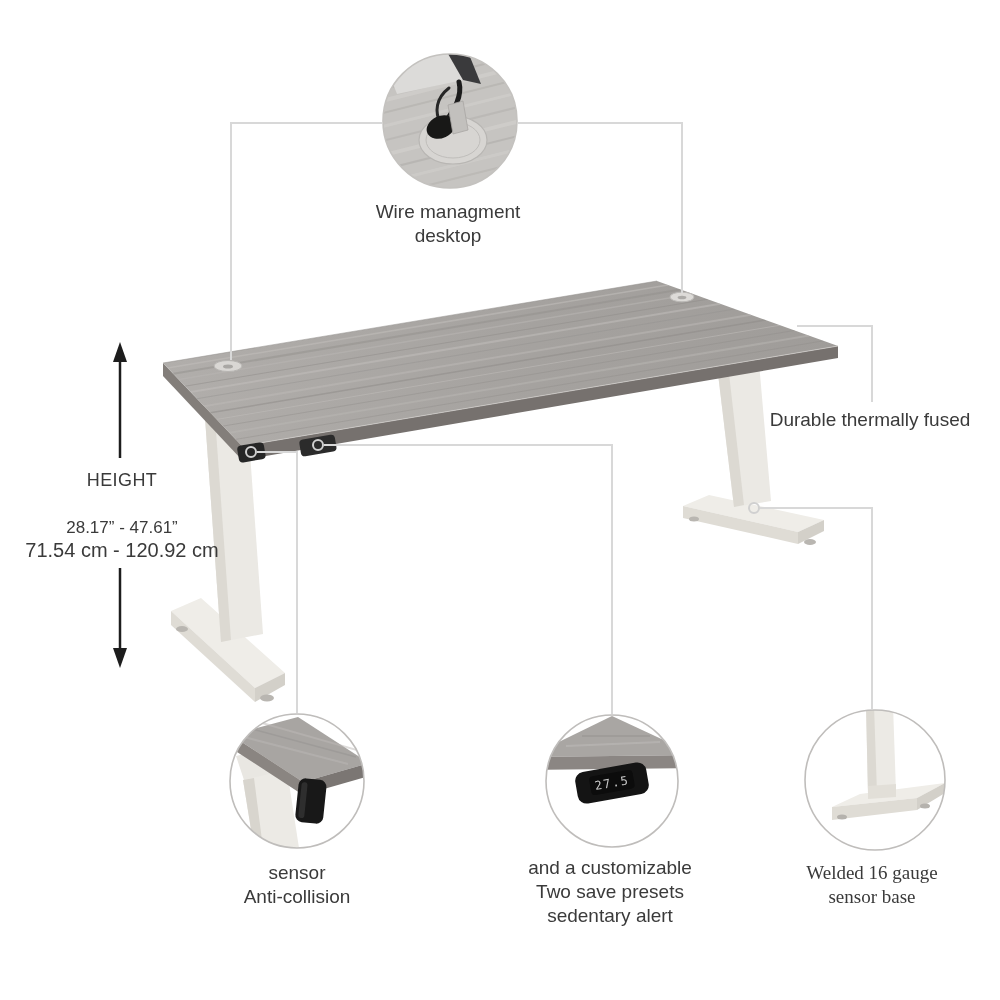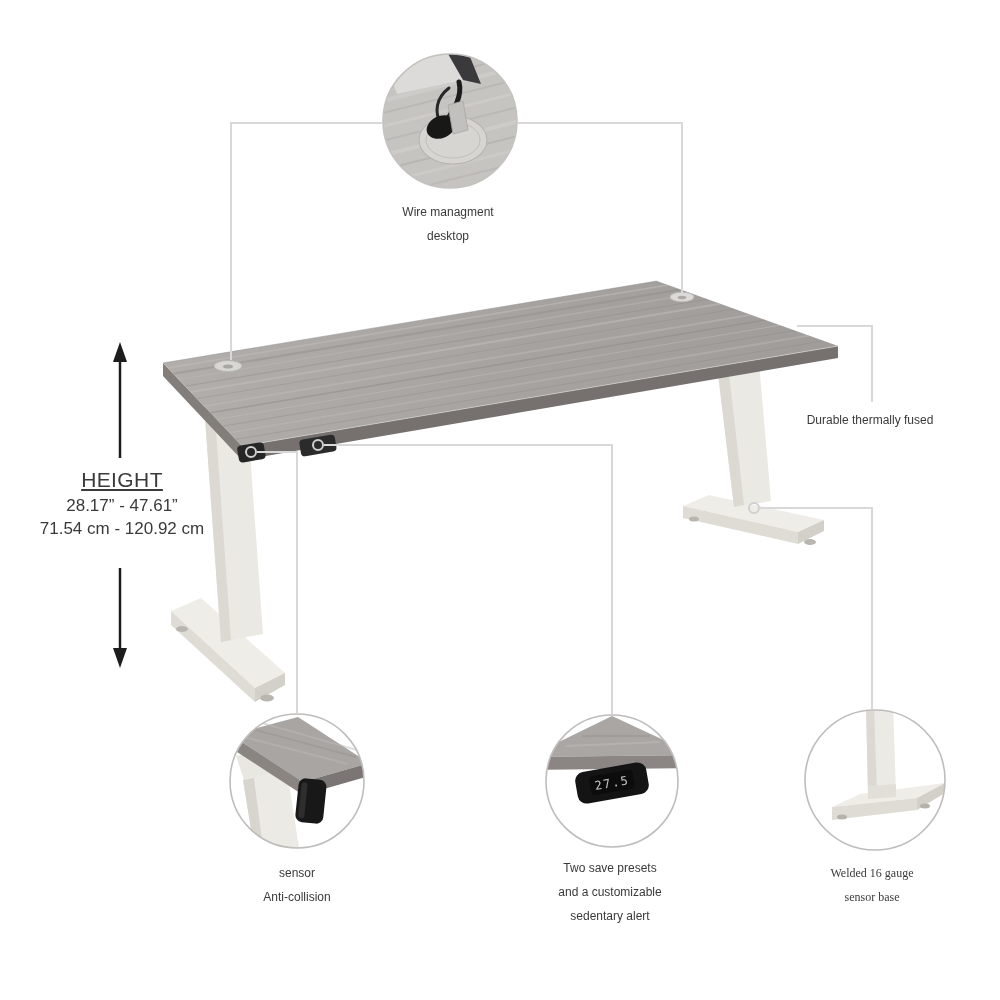--- a/index.html
+++ b/index.html
@@ -1,24 +1,24 @@
 <!DOCTYPE html>
 <html><head>
 <meta charset="utf-8">
 <style>
   html,body{margin:0;padding:0;background:#fff;}
   .stage{position:relative;width:1000px;height:1000px;background:#ffffff;
          font-family:"Liberation Sans",sans-serif;overflow:hidden;}
   svg.art{position:absolute;left:0;top:0;}
   .label{position:absolute;text-align:center;color:#3a3a3a;}
   .label div{white-space:nowrap;}
-  .t17{font-size:12px;line-height:24px;}
-  .hr-title{font-size:21px;line-height:24px;letter-spacing:.4px;text-decoration:underline;}
-  .hr-nums{font-size:17px;line-height:23px;margin-top:2px;}
-  .hr-num2{font-size:17px;line-height:23px;}
+  .t17{font-size:19px;line-height:24px;}
+  .hr-title{font-size:18px;line-height:24px;letter-spacing:.4px;}
+  .hr-nums{font-size:17px;line-height:23px;margin-top:24px;}
+  .hr-num2{font-size:20px;line-height:23px;}
 </style>
 </head>
 <body>
 
 <div class="stage">
 
 <svg class="art" width="1000" height="1000" viewBox="0 0 1000 1000">
   <defs>
     <linearGradient id="gTop" x1="0" y1="0" x2="1" y2="0">
       <stop offset="0" stop-color="#b1aeab"></stop>
@@ -213,22 +213,22 @@
 <div class="label" style="left:740px;top:408px;width:260px;">
   <div class="t17">Durable thermally fused</div>
 </div>
 
 <div class="label" style="left:197px;top:861px;width:200px;">
   <div class="t17">sensor</div>
   <div class="t17">Anti-collision</div>
 </div>
 
 <div class="label" style="left:495px;top:856px;width:230px;">
+  <div class="t17">and a customizable</div>
   <div class="t17">Two save presets</div>
-  <div class="t17">and a customizable</div>
   <div class="t17">sedentary alert</div>
 </div>
 
 <div class="label" style="left:762px;top:861px;width:220px;font-family:Liberation Serif, serif;">
   <div class="t17">Welded 16 gauge</div>
   <div class="t17">sensor base</div>
 </div>
 
 </div>
 

